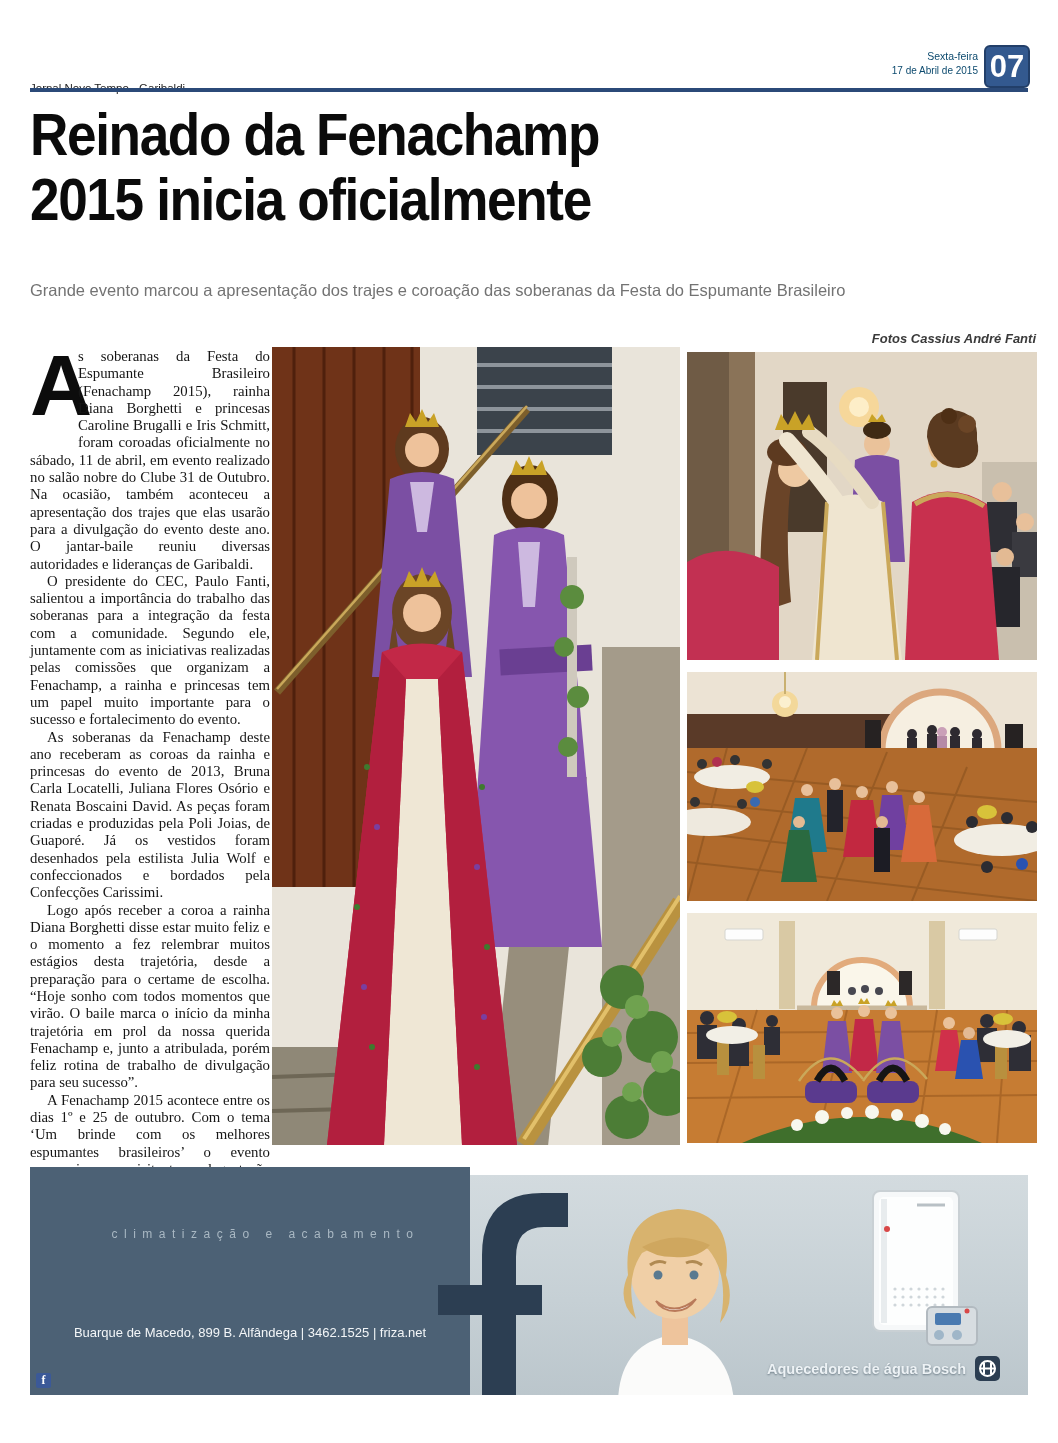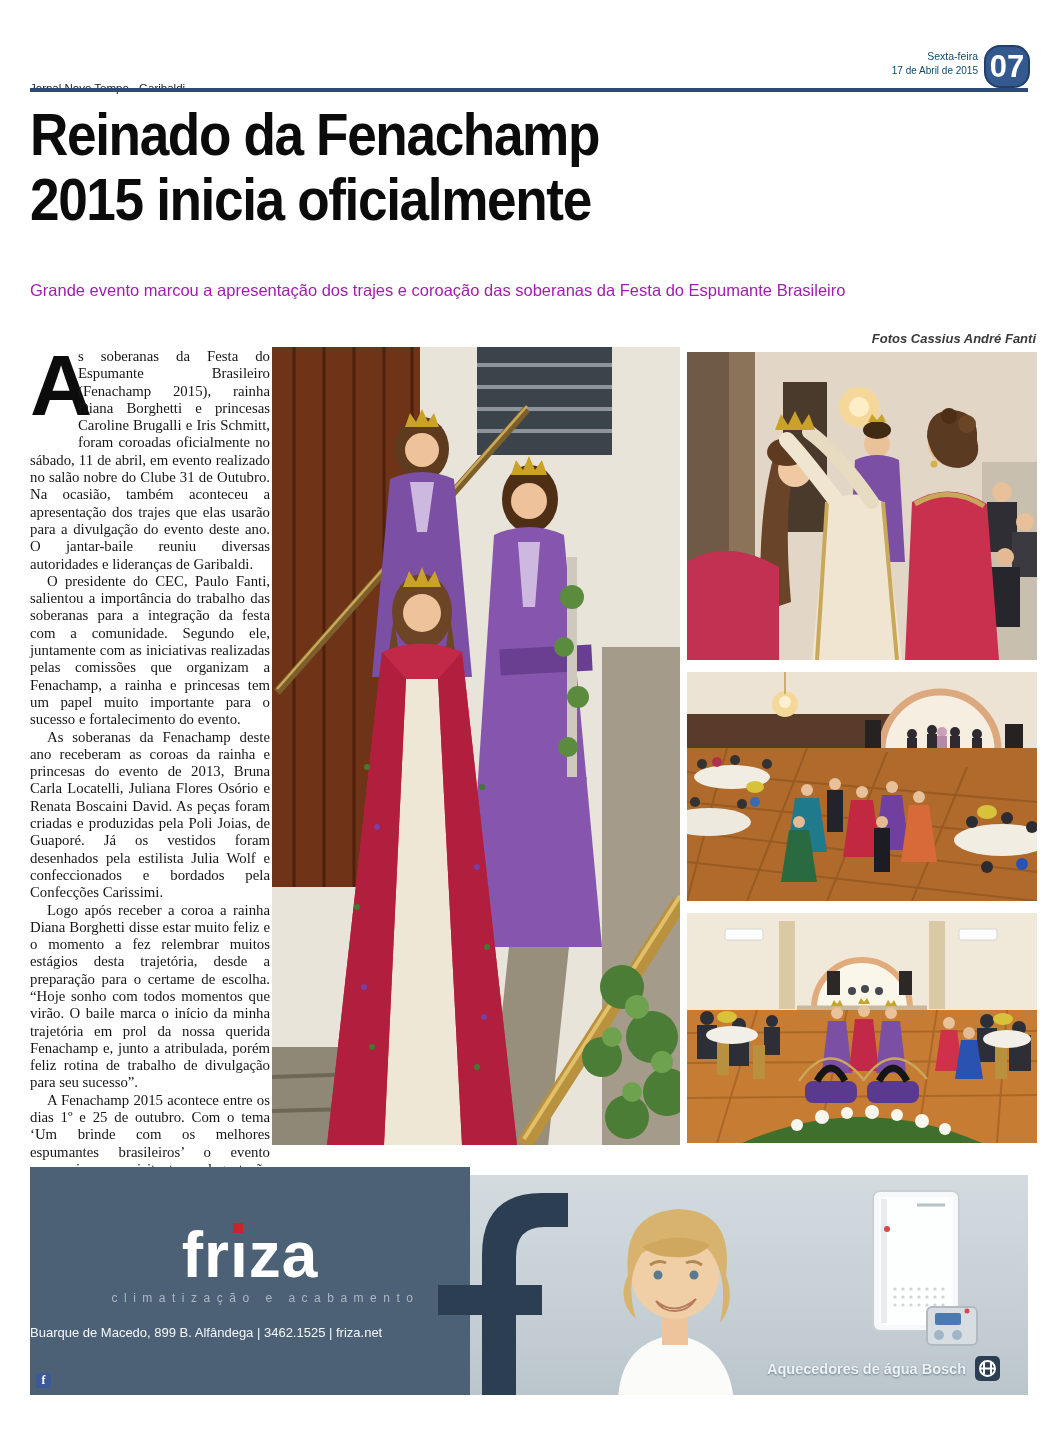--- a/index.html
+++ b/index.html
@@ -6,29 +6,29 @@
   .page{position:relative;width:1058px;height:1443px;background:#ffffff;overflow:hidden;
         font-family:"Liberation Sans",sans-serif;color:#111;margin:0 auto;}
 
   
   .hdr-left{position:absolute;left:30px;top:70px;font-size:11.5px;color:#1d1d1d;margin-top:12px;}
   .hdr-center{position:absolute;left:0;right:0;top:70px;text-align:center;font-size:11.5px;color:#1d1d1d;}
   .hdr-right{position:absolute;right:80px;top:50px;text-align:right;color:#0c4a6e;}
   .hdr-weekday{font-size:10.5px;line-height:13px;}
   .hdr-date{font-size:10px;line-height:15px;}
   .pagebox{position:absolute;right:28px;top:45px;width:46px;height:43px;background:#33598f;
-           border:2px solid #223f69;border-radius:16px;color:#fff;font-size:31px;font-weight:bold;
+           border:2px solid #223f69;border-radius:6px;color:#fff;font-size:31px;font-weight:bold;
            display:flex;align-items:center;justify-content:center;box-sizing:border-box;}
   .hdr-rule{position:absolute;left:30px;right:30px;top:88px;height:4px;background:#2b4a78;}
 
   
   .headline{position:absolute;left:30px;top:103px;font-size:59px;font-weight:bold;color:#0b0b0b;
             line-height:65px;letter-spacing:-1.5px;transform:scaleX(.9);transform-origin:left top;
             white-space:nowrap;}
-  .subheadline{position:absolute;left:30px;top:281px;font-size:16.5px;color:#a21caf;}
+  .subheadline{position:absolute;left:30px;top:281px;font-size:16.5px;color:#737373;}
   .credit{position:absolute;right:22px;top:331px;font-size:13px;font-style:italic;font-weight:bold;color:#3a3a3a;}
 
   
   .article{position:absolute;left:30px;top:348px;width:240px;font-family:"Liberation Serif",serif;
            font-size:14.8px;line-height:17.3px;text-align:justify;color:#151515;}
   .article p{margin:0;text-indent:17px;}
   .article p.first{text-indent:0;}
   .dropcap{float:left;width:48px;height:103px;font-family:"Liberation Sans",sans-serif;
            font-weight:bold;font-size:86px;line-height:74px;color:#0c0c0c;}
 
@@ -44,21 +44,21 @@
   .ad{position:absolute;left:30px;top:1167px;width:998px;height:228px;overflow:hidden;}
   .ad-left{position:absolute;left:0;top:0;width:440px;height:228px;background:#4c6175;}
   .ad-right{position:absolute;left:440px;top:8px;width:558px;height:228px;
             background:linear-gradient(180deg,#d3dbdf 0%,#c6d0d5 55%,#bac5cb 100%);text-align:center;}
   .bigf{position:absolute;left:400px;top:0;width:150px;height:228px;}
   .friza-block{position:absolute;left:0;top:56px;width:440px;text-align:center;}
   .friza-word{font-size:64px;font-weight:bold;color:#ffffff;letter-spacing:1px;line-height:64px;}
   .friza-word .idot{position:relative;}
   .friza-word .idot::after{content:"";position:absolute;left:3px;top:4px;width:10px;height:10px;background:#c8232e;}
   .friza-tag{margin-top:4px;font-size:12px;letter-spacing:6.5px;color:#a9b8c3;padding-left:31px;}
-  .friza-addr{position:absolute;left:0;top:158px;width:440px;font-size:13px;color:#f3f6f8;}
+  .friza-addr{position:absolute;left:0;top:158px;width:440px;text-align:center;font-size:13px;color:#f3f6f8;}
   .fb-icon{position:absolute;left:6px;bottom:7px;width:15px;height:15px;background:#3b5998;border-radius:2px;
            color:#fff;font-size:12px;font-weight:bold;text-align:center;line-height:15px;font-family:"Liberation Serif",serif;}
   .woman{position:absolute;left:88px;top:8px;width:230px;height:220px;}
   .heater{position:absolute;left:395px;top:14px;width:118px;height:160px;}
   .bosch-cap{position:absolute;right:62px;top:186px;font-size:14.5px;font-weight:bold;color:#edf2f5;
              text-shadow:0 1px 2px rgba(40,60,75,.55);}
   .bosch-badge{position:absolute;right:28px;top:181px;width:25px;height:25px;background:#2c3e52;border-radius:5px;}
 </style>
 </head>
 <body>
@@ -396,21 +396,20 @@
           <circle cx="210" cy="202" r="6"></circle>
           <circle cx="235" cy="208" r="7"></circle>
           <circle cx="258" cy="216" r="6"></circle>
       </g>
     </svg>
   </div>
 
   <div class="ad">
     <div class="ad-left">
       <div class="friza-block">
-        <div class="friza-word"><span>fr</span><span class="idot">ı</span><span>za</span></div>
         <div class="friza-tag">climatização e acabamento</div>
       </div>
       <div class="friza-addr">Buarque de Macedo, 899 B. Alfândega  |  3462.1525  |  friza.net</div>
       <div class="fb-icon">f</div>
     </div>
 
     <div class="ad-right">
 
       <svg class="woman" viewBox="0 0 230 220">
         <path d="M60,218 Q62,160 115,152 Q170,158 176,218 Z" fill="#fbfbfa"></path>

